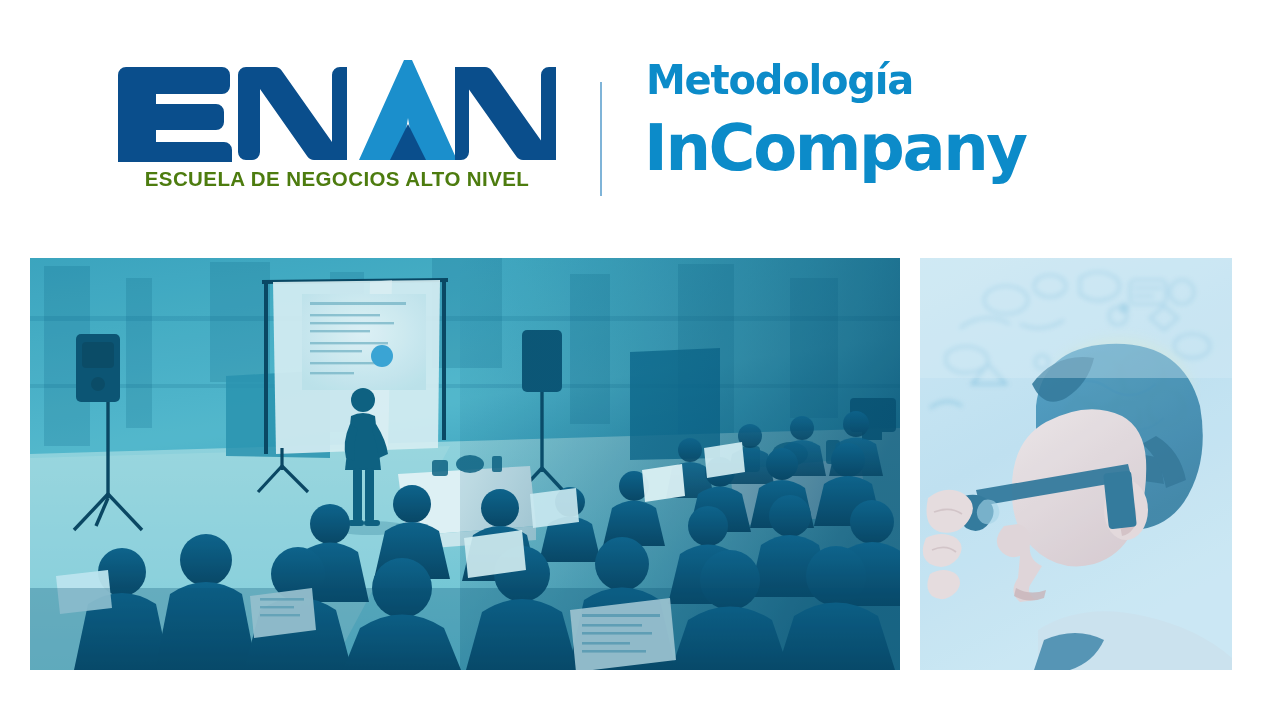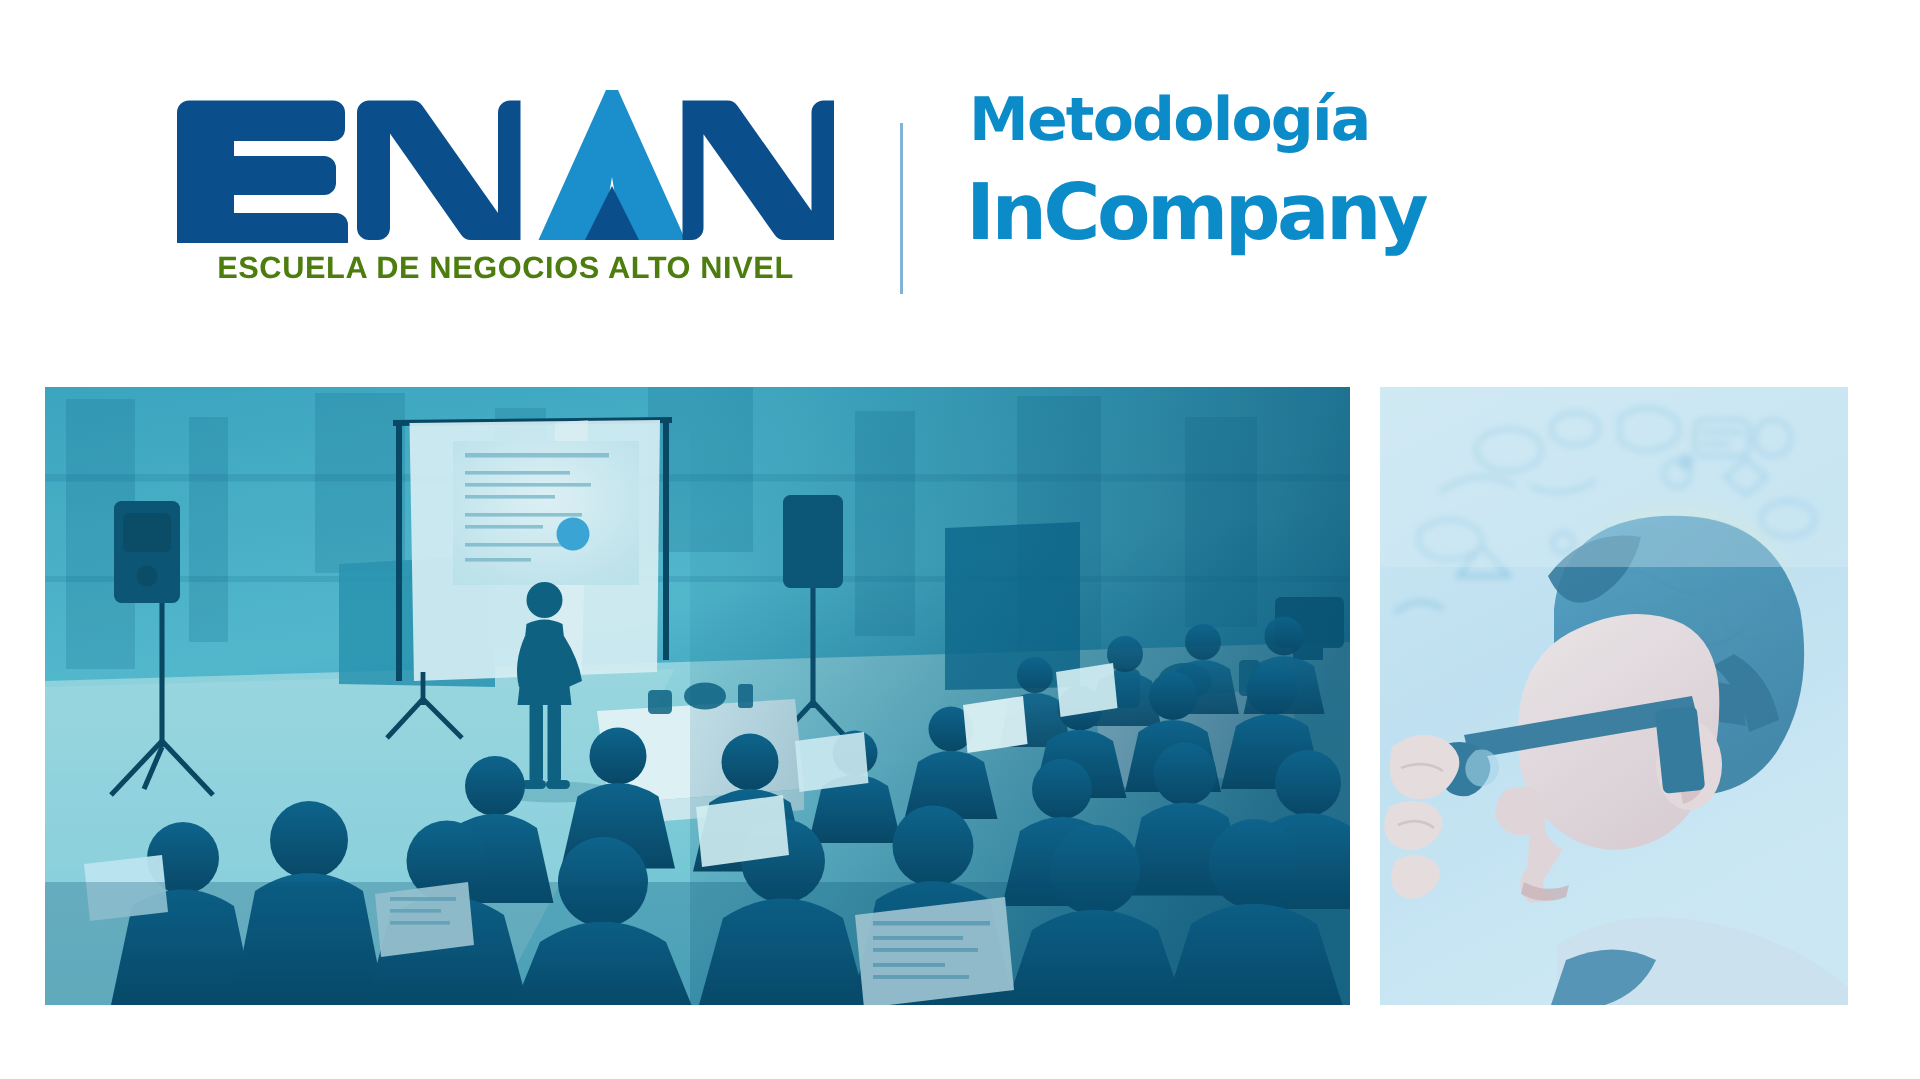--- a/index.html
+++ b/index.html
@@ -95,21 +95,21 @@
     line-height: 1;
     letter-spacing: -1.2px;
     white-space: nowrap;
   }
   .title-line2 {
     position: absolute;
     left: -2px;
     top: 56px;
     font-family: "DejaVu Sans", sans-serif;
     font-weight: 700;
-    font-size: 52px;
+    font-size: 64px;
     line-height: 1;
     letter-spacing: -2.4px;
     white-space: nowrap;
   }
 
   
   .photo {
     position: absolute;
     overflow: hidden;
   }

